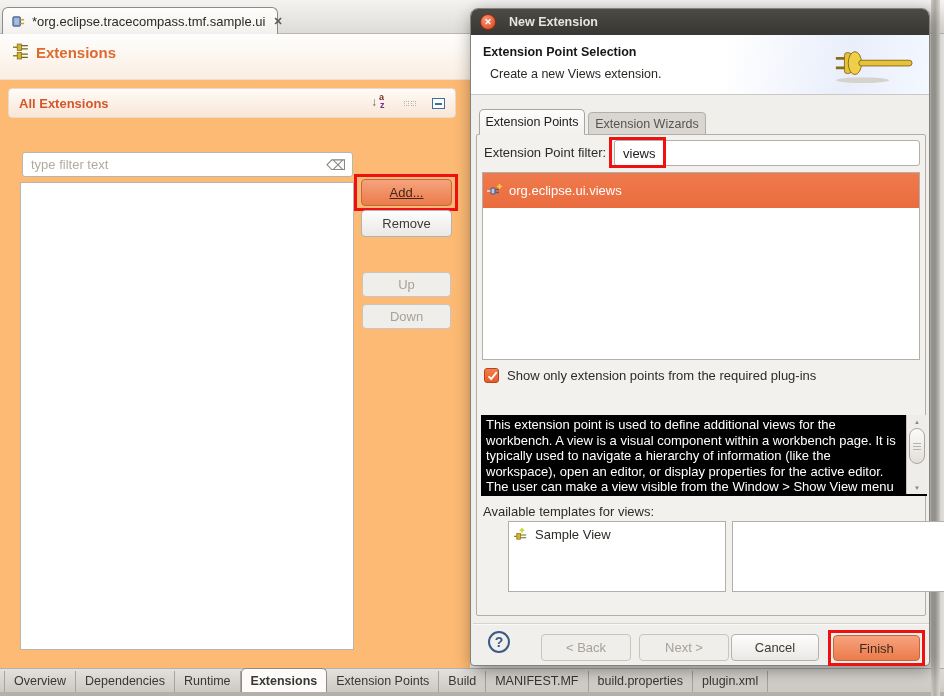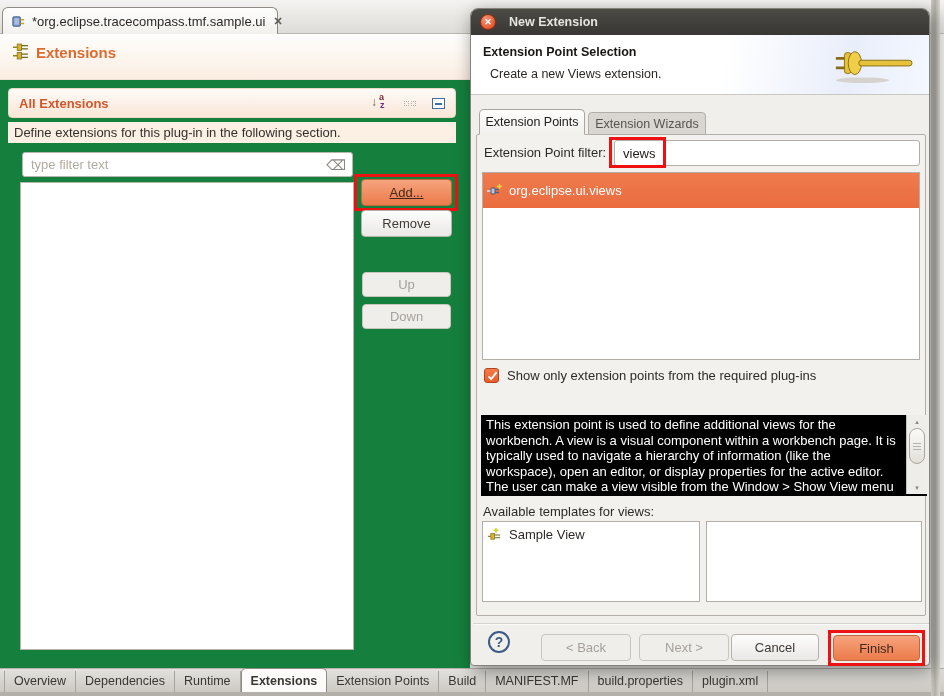--- a/index.html
+++ b/index.html
@@ -12,21 +12,21 @@
   .tabbar{left:0;top:0;width:944px;height:34px;
           background:linear-gradient(#f4f3f1,#dedcd8);border-bottom:1px solid #bcb8b1;}
   .etab{left:2px;top:7px;width:276px;height:27px;border:1px solid #8f8b84;border-bottom:none;
         border-radius:6px 6px 0 0;background:linear-gradient(#fdfdfc,#f2f1ee);
         display:flex;align-items:center;gap:6px;padding:0 8px;font-size:13px;color:#2d2a26;}
   .etab-close{color:#5f5b55;font-size:11px;font-weight:bold;margin-left:2px;cursor:pointer;}
 
   .form-header{left:0;top:34px;width:470px;height:46px;
                background:linear-gradient(#fefefd,#fbeee2);border-bottom:1px solid #eadfd3;}
   .page-title{left:36px;top:44px;font-size:15px;font-weight:bold;color:#dd6a2f;}
-  .editor-body{left:0;top:80px;width:470px;height:588px;background:#15803d;}
+  .editor-body{left:0;top:80px;width:470px;height:588px;background:#fdba74;}
 
   .section-head{left:8px;top:8px;width:448px;height:30px;border:1px solid #ecd9c8;border-radius:4px;
                 background:linear-gradient(#fefbf8,#f9e6d6);display:flex;align-items:center;padding:0 10px;}
   .section-title{font-size:13px;font-weight:bold;color:#d4572b;}
   .section-icons{margin-left:auto;display:flex;align-items:center;gap:14px;}
   .define-band{left:8px;top:42px;width:448px;height:21px;background:#fcefe3;
                display:flex;align-items:center;padding:0 6px;font-size:13px;color:#33302c;}
 
   .filterbox{left:22px;top:72px;width:331px;height:25px;background:#fff;border:1px solid #b9b5af;
              border-radius:3px;display:flex;align-items:center;padding:0 6px;}
@@ -108,21 +108,21 @@
   .blackbox .txt{position:absolute;left:0;top:0;width:424px;padding:2px 5px;color:#fff;
                  font-size:13px;line-height:15.5px;}
   .sbar{position:absolute;right:0;top:0;width:21px;height:79px;background:#efedea;border-left:1px solid #c5c1bb;}
   .sarrow{position:absolute;left:0;width:20px;height:13px;display:flex;align-items:center;justify-content:center;
           font-size:6px;color:#89857e;}
   .sthumb{position:absolute;left:2px;width:16px;top:13px;height:36px;border:1px solid #aba79f;border-radius:9px;
           background:linear-gradient(#fcfbfa,#e2dfda);display:flex;align-items:center;justify-content:center;cursor:grab;}
   .grip{width:8px;height:1px;background:#b9b5ae;box-shadow:0 3px 0 #b9b5ae,0 -3px 0 #b9b5ae;}
 
   .tmpl-label{left:6px;top:369px;font-size:13px;color:#2e2b27;}
-  .tmplbox{top:386px;height:81px;background:#fff;border:1px solid #b3afa8;}
+  .tmplbox{top:386px;height:71px;background:#fff;border:1px solid #b3afa8;margin-left:26px;}
   .tmplrow{display:flex;align-items:center;gap:6px;padding:4px 4px 0 4px;font-size:13px;color:#2e2b27;cursor:pointer;}
 
   .btnbar-line{left:2px;top:614px;width:456px;height:2px;border-top:1px solid #d7d3ce;border-bottom:1px solid #fbfaf9;}
   .help-circle{left:17px;top:622px;width:22px;height:22px;border-radius:50%;border:2px solid #3c5a86;
                color:#3c5a86;font-weight:bold;font-size:14px;display:flex;align-items:center;justify-content:center;cursor:pointer;}
   .finish-redbox{left:357px;top:621px;width:97px;height:36px;}
 
   .right-strip{left:931px;top:0;width:9px;height:696px;
                background:linear-gradient(90deg,#ccc9c3,#b2afa8 45%,#dbd8d3);}
 </style>
@@ -165,23 +165,20 @@
           <span class="la">a</span>
           <span class="lz">z</span>
         </span>
         <span class="mini expand-ic" style="gap:2px;">
           <span></span>
             <span></span>
         </span>
         <span class="collapse-ic"></span>
       </span>
     </div>
-    <div class="abs define-band">
-      <span>Define extensions for this plug-in in the following section.</span>
-    </div>
 
     <div class="abs filterbox">
       <input type="text" placeholder="type filter text" style="">
       <span class="clear-glyph">⌫</span>
     </div>
 
     <div class="abs big-list"></div>
 
     <div class="abs redbox" style="left:354px;top:94px;width:104px;height:37px;"></div>
     <div class="abs btn orange" style="left:361px;top:99px;width:91px;height:27px;text-decoration:underline;">

